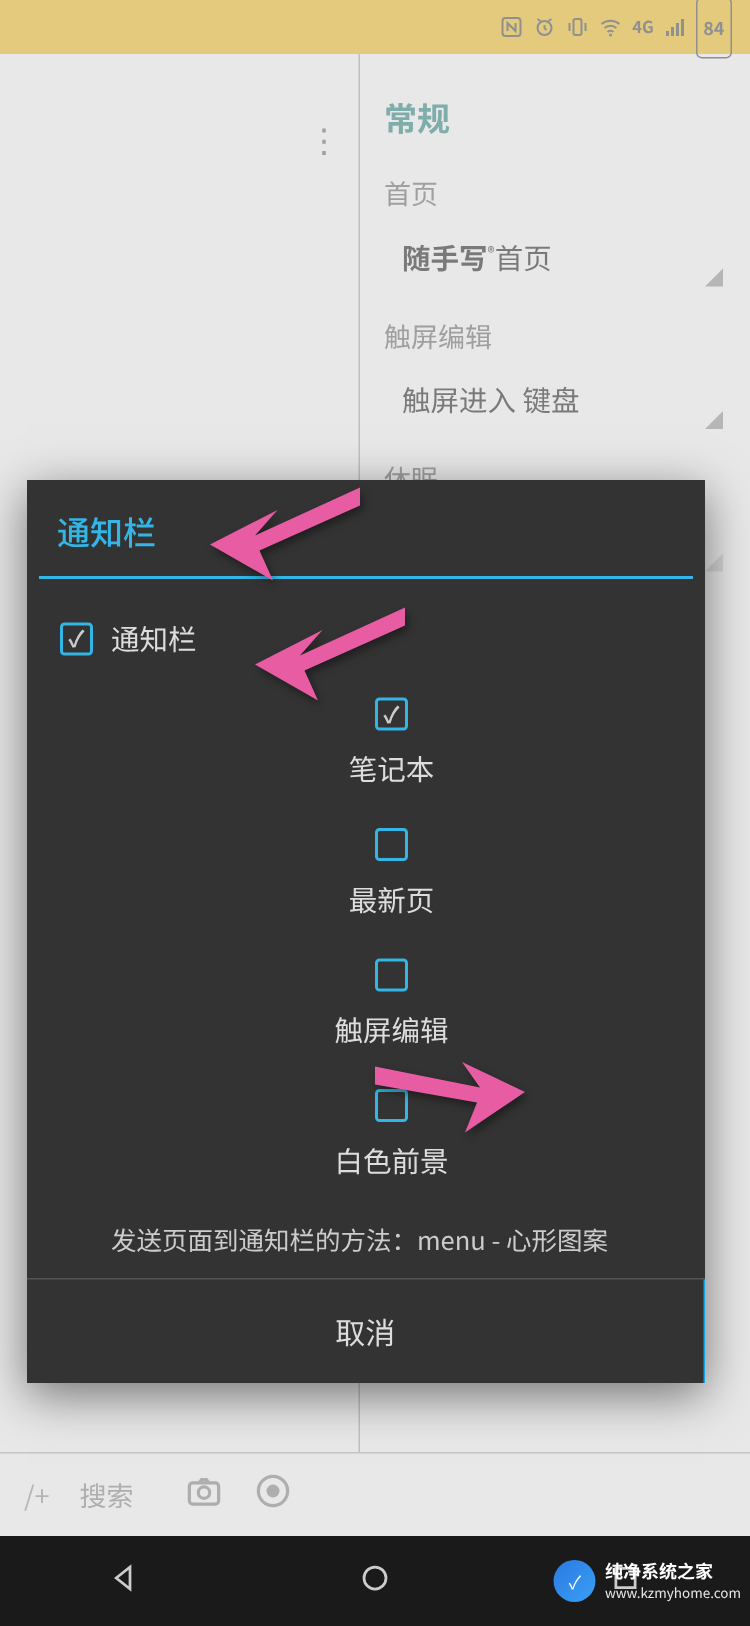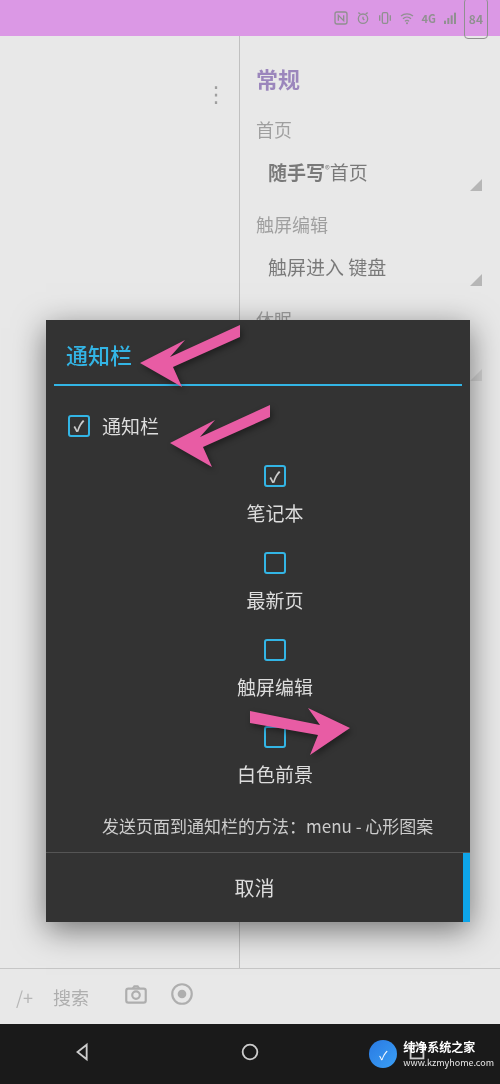--- a/index.html
+++ b/index.html
@@ -11,21 +11,21 @@
     body {
       width: 500px;
       height: 1084px;
       background: #f5f5f5;
       position: relative;
       overflow: hidden;
     }
     
     .status-bar {
       height: 36px;
-      background: #d946ef;
+      background: #eab308;
       display: flex;
       justify-content: flex-end;
       align-items: center;
       padding: 0 12px;
       gap: 6px;
       color: #333;
       font-size: 13px;
       font-weight: 500;
     }
     .status-bar svg {
@@ -64,21 +64,21 @@
       cursor: pointer;
     }
     .right-pane {
       flex: 1;
       padding: 26px 16px 0 16px;
       color: #555;
     }
     .section-title {
       font-size: 22px;
       font-weight: 700;
-      color: #4c1d95;
+      color: #0f766e;
       margin-bottom: 22px;
     }
     .setting-label {
       font-size: 18px;
       color: #555;
       margin-bottom: 10px;
     }
     .setting-value {
       font-size: 19px;
       color: #000000;
@@ -161,21 +161,21 @@
       left: 0;
       right: 0;
       bottom: 0;
       background: rgba(220,220,220,0.55);
       z-index: 5;
     }
     
     .dialog {
       position: absolute;
       top: 320px;
-      left: 46px;
+      left: 18px;
       right: 30px;
       background: #333333;
       z-index: 10;
       color: #ddd;
       box-shadow: 0 8px 30px rgba(0,0,0,0.5);
     }
     .dialog-title {
       color: #33b5e5;
       font-size: 22px;
       font-weight: 500;
@@ -230,21 +230,21 @@
     }
     .dialog-btn {
       flex: 1;
       text-align: center;
       padding: 20px 0;
       font-size: 20px;
       color: #ddd;
       cursor: pointer;
     }
     .dialog-btn:first-child {
-      border-right: 7px solid #0ea5e9;
+      border-right: 1px solid #0ea5e9;
     }
     
     .arrow {
       position: absolute;
       z-index: 20;
       pointer-events: none;
     }
     .arrow svg {
       width: 100px;
       height: 72px;

